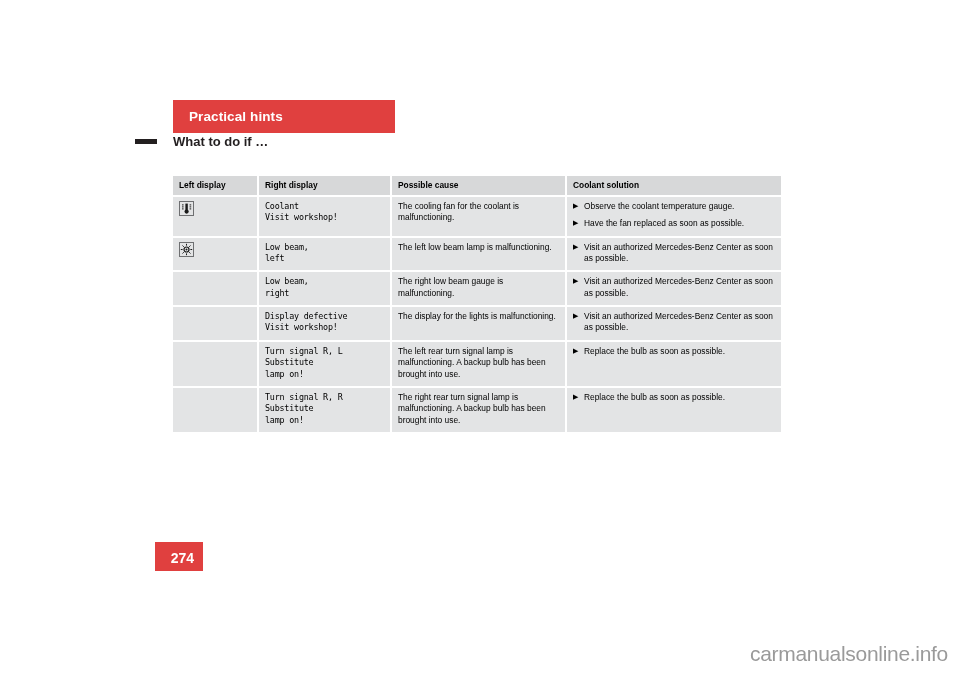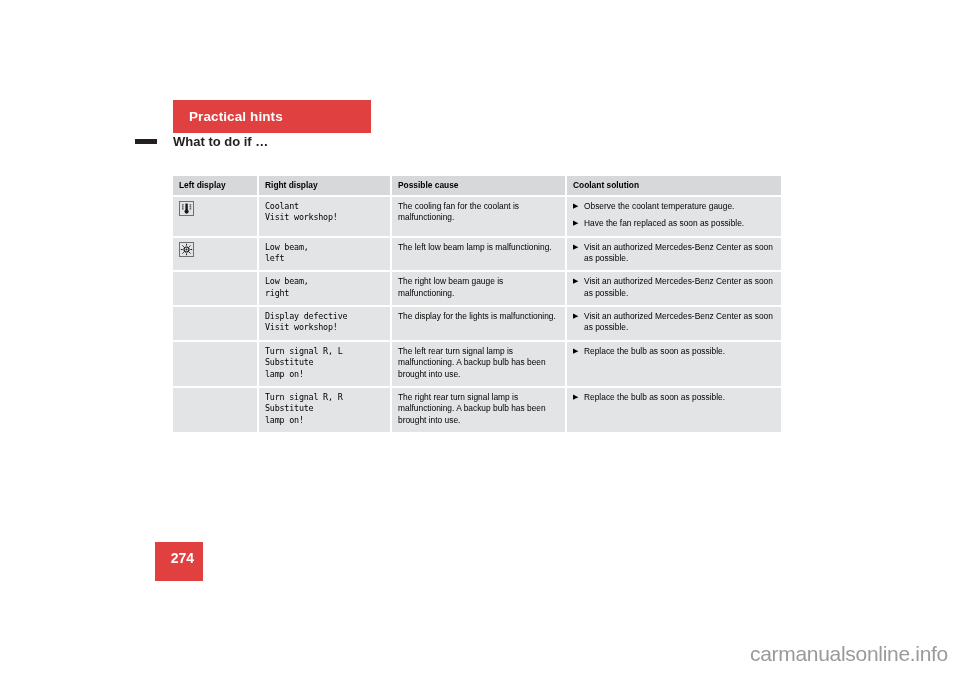--- a/index.html
+++ b/index.html
@@ -13,21 +13,21 @@
     font-family: "Liberation Sans", sans-serif;
     position: relative;
     overflow: hidden;
   }
 
   
   .header-bar {
     position: absolute;
     left: 173px;
     top: 100px;
-    width: 198px;
+    width: 222px;
     height: 33px;
     background: #e0403f;
   }
   .header-bar .title {
     position: absolute;
     left: 16px;
     top: 9px;
     font-size: 13.5px;
     font-weight: bold;
     color: #ffffff;
@@ -128,21 +128,21 @@
     display: inline-block;
   }
   .icon-box svg { display: block; }
 
   
   .pagenum-bar {
     position: absolute;
     left: 155px;
     top: 542px;
     width: 48px;
-    height: 39px;
+    height: 29px;
     background: #e0403f;
   }
   .pagenum-bar .num {
     position: absolute;
     right: 9px;
     top: 8px;
     font-size: 14px;
     font-weight: bold;
     color: #ffffff;
   }

